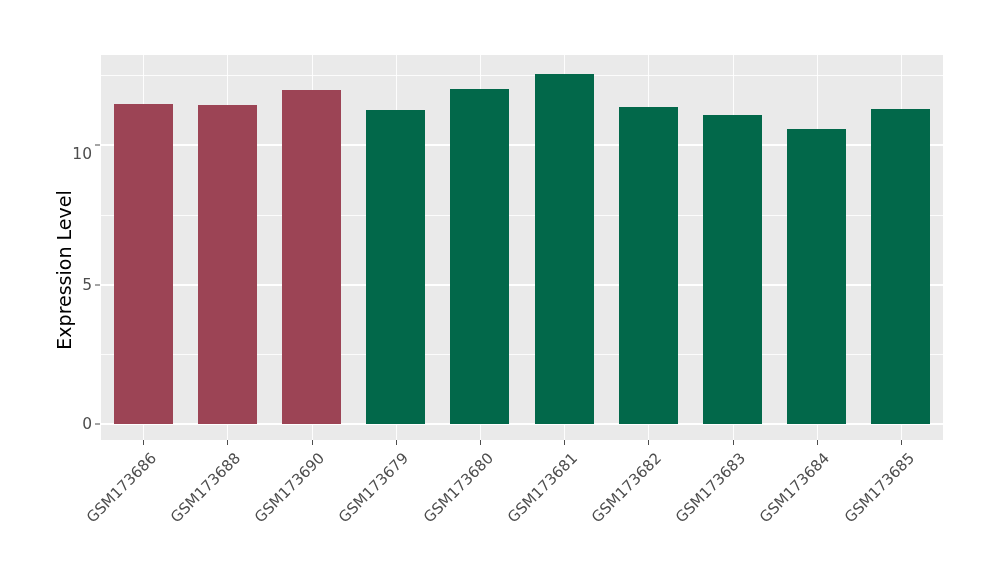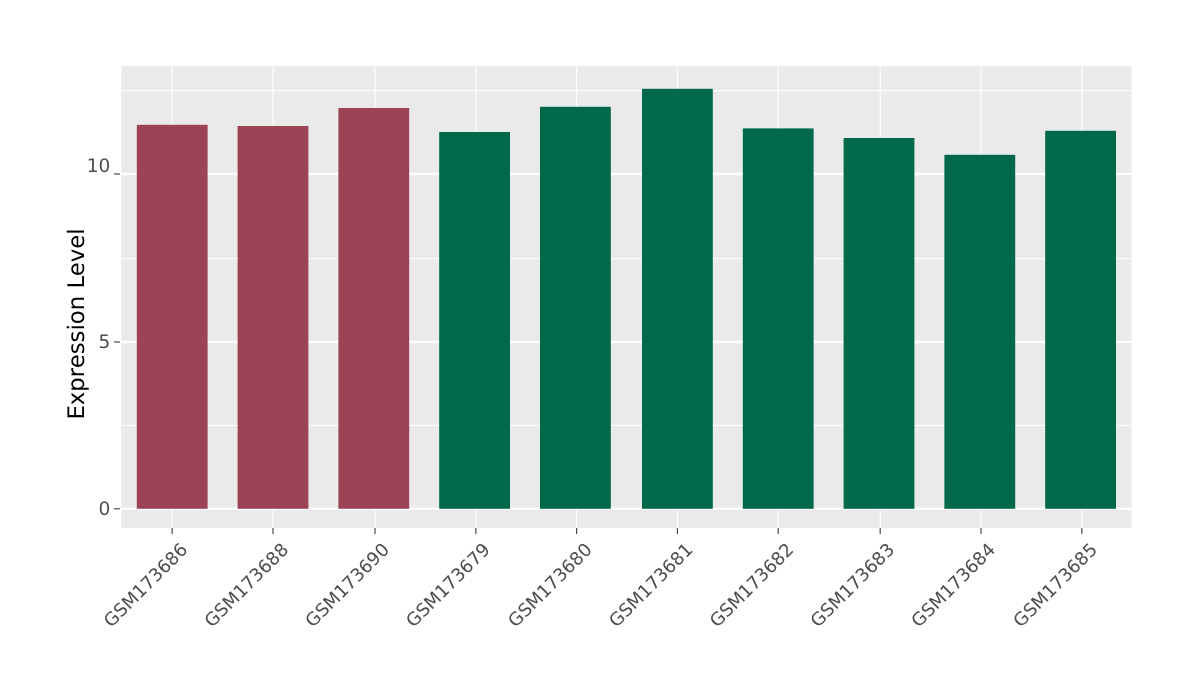--- a/index.html
+++ b/index.html
@@ -125,21 +125,21 @@
 </head>
 <body>
 
 <div id="chart-root">
 
   <div id="y-axis-title">Expression Level</div>
 
   <div id="y-tick-labels">
       <div class="y-tick-label" style="top: 424px;">0</div>
       <div class="y-tick-label" style="top: 284.5px;">5</div>
-      <div class="y-tick-label" style="top: 138px;">10</div>
+      <div class="y-tick-label" style="top: 154px;">10</div>
     </div>
   <div id="y-tick-marks">
       <div class="y-tick-mark" style="top: 424px;"></div>
       <div class="y-tick-mark" style="top: 284.5px;"></div>
       <div class="y-tick-mark" style="top: 145px;"></div>
     </div>
 
   <div id="panel">
     <div id="gridlines">
         <div class="gridline minor" style="top: 299.25px;"></div>

